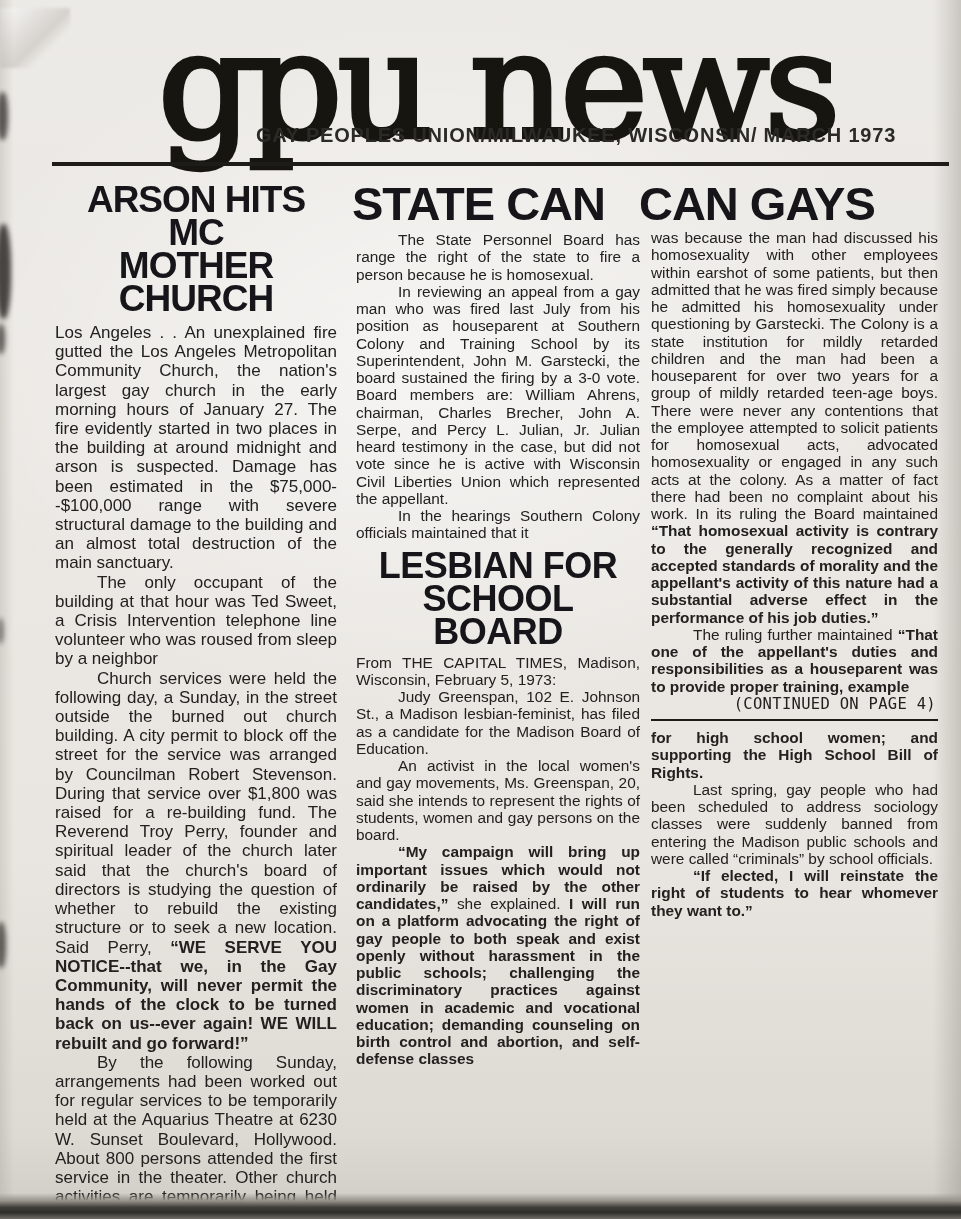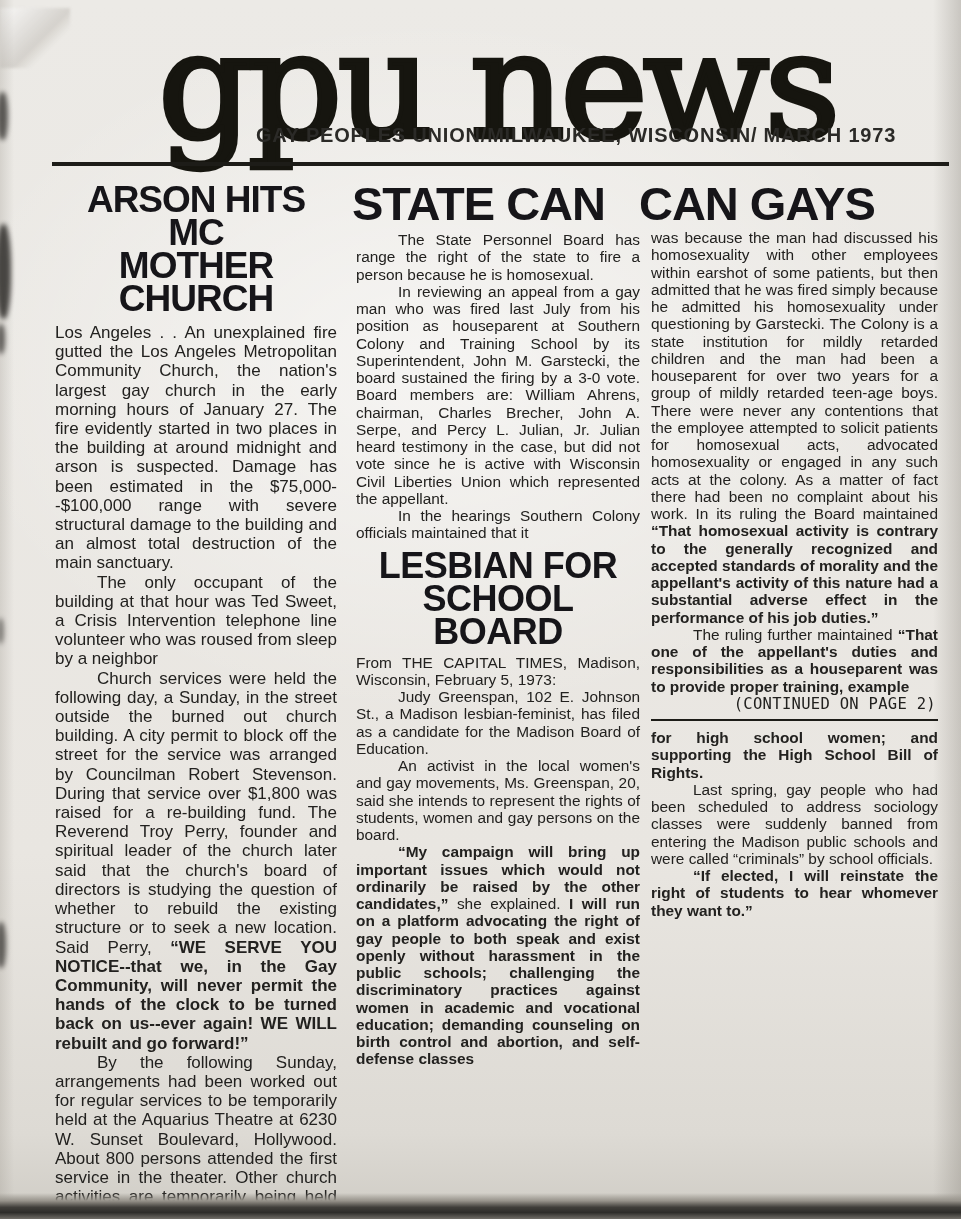--- a/index.html
+++ b/index.html
@@ -124,21 +124,21 @@
         <div>SCHOOL BOARD</div>
       </div>
       <p class="para"><span>From THE CAPITAL TIMES, Madison, Wisconsin, February 5, 1973:</span></p>
       <p class="para ind"><span>Judy Greenspan, 102 E. Johnson St., a Madison lesbian-feminist, has filed as a candidate for the Madison Board of Education.</span></p>
       <p class="para ind"><span>An activist in the local women's and gay movements, Ms. Greenspan, 20, said she intends to represent the rights of students, women and gay persons on the board.</span></p>
       <p class="para ind"><b>“My campaign will bring up important issues which would not ordinarily be raised by the other candidates,”</b><span> she explained. </span><b>I will run on a platform advocating the right of gay people to both speak and exist openly without harassment in the public schools; challenging the discriminatory practices against women in academic and vocational education; demanding counseling on birth control and abortion, and self-defense classes</b></p>
     </div>
   <div class="col col-right">
       <p class="para"><span>was because the man had discussed his homosexuality with other employees within earshot of some patients, but then admitted that he was fired simply because he admitted his homosexuality under questioning by Garstecki. The Colony is a state institution for mildly retarded children and the man had been a houseparent for over two years for a group of mildly retarded teen-age boys. There were never any contentions that the employee attempted to solicit patients for homosexual acts, advocated homosexuality or engaged in any such acts at the colony. As a matter of fact there had been no complaint about his work. In its ruling the Board maintained </span><b>“That homosexual activity is contrary to the generally recognized and accepted standards of morality and the appellant's activity of this nature had a substantial adverse effect in the performance of his job duties.”</b></p>
       <p class="para ind"><span>The ruling further maintained </span><b>“That one of the appellant's duties and responsibilities as a houseparent was to provide proper training, example</b></p>
-      <div class="note">(CONTINUED ON PAGE 2)</div>
+      <div class="note">(CONTINUED ON PAGE 4)</div>
       <div class="rule2"></div>
       <p class="para"><b>for high school women; and supporting the High School Bill of Rights.</b></p>
       <p class="para ind"><span>Last spring, gay people who had been scheduled to address sociology classes were suddenly banned from entering the Madison public schools and were called “criminals” by school officials.</span></p>
       <p class="para ind"><b>“If elected, I will reinstate the right of students to hear whomever they want to.”</b></p>
     </div>
 
   <div class="bottom-band"></div>
 </div>
 
 </body></html>

